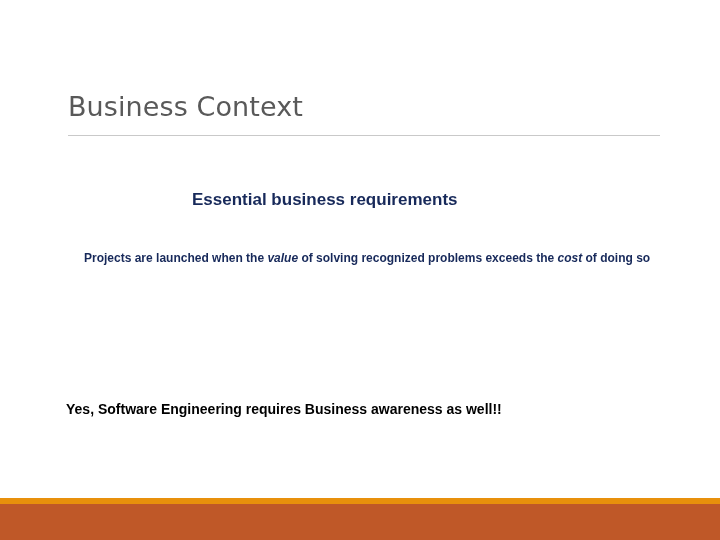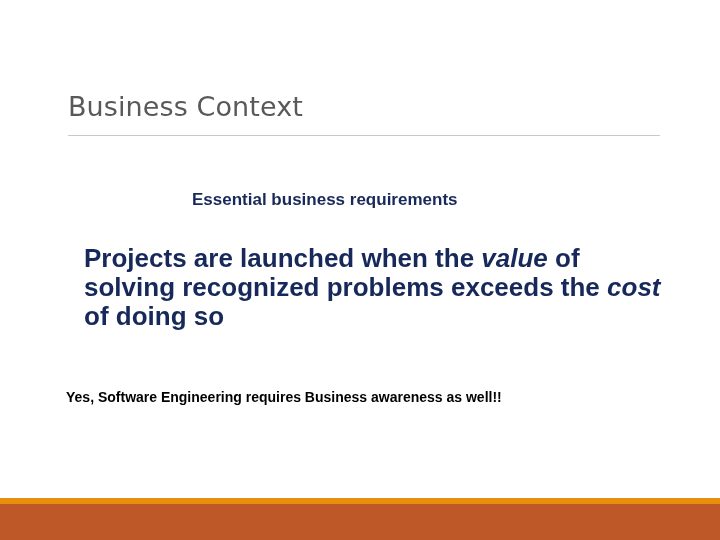--- a/index.html
+++ b/index.html
@@ -60,36 +60,36 @@
     line-height: 24px;
     padding-left: 192px;
     white-space: nowrap;
   }
 
   .lead-paragraph {
     margin-top: 32px;
     padding-left: 84px;
     padding-right: 52px;
     font-family: "Liberation Sans", sans-serif;
-    font-size: 26px;
+    font-size: 12px;
     font-weight: bold;
     color: #17295a;
     line-height: 29px;
   }
 
   .lead-paragraph em {
     font-style: italic;
     font-weight: bold;
   }
 
   
   .footnote {
     position: absolute;
     left: 66px;
-    top: 388px;
+    top: 400px;
     width: 620px;
     font-family: "Liberation Sans", sans-serif;
     font-size: 14px;
     font-weight: bold;
     color: #000000;
     line-height: 18px;
     white-space: nowrap;
   }
 
   

